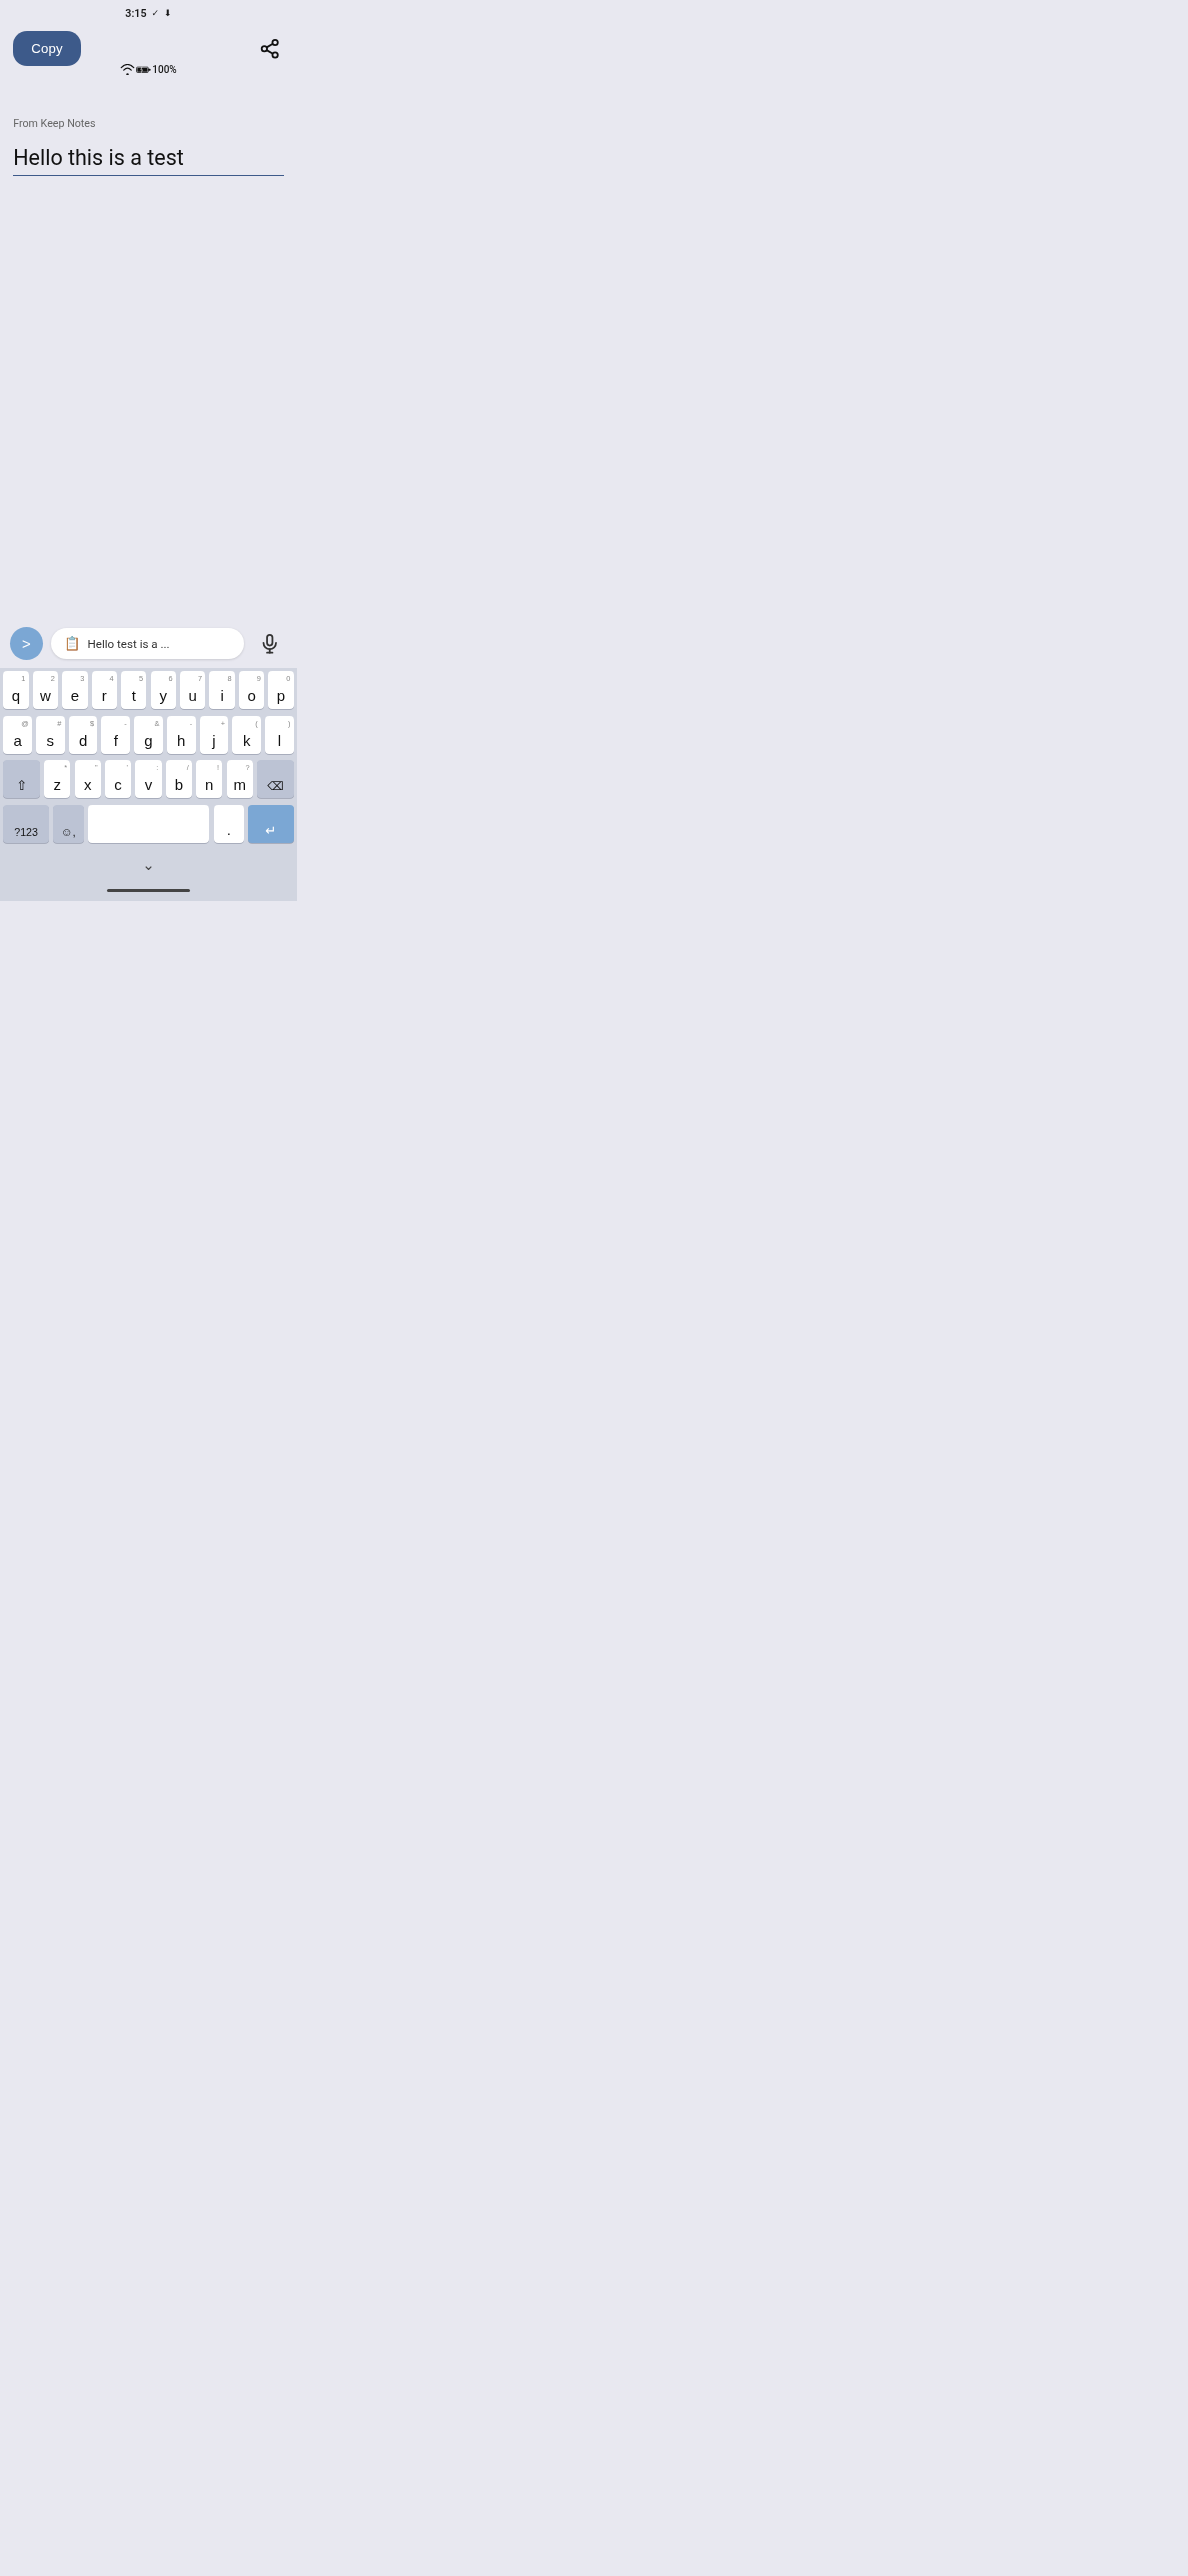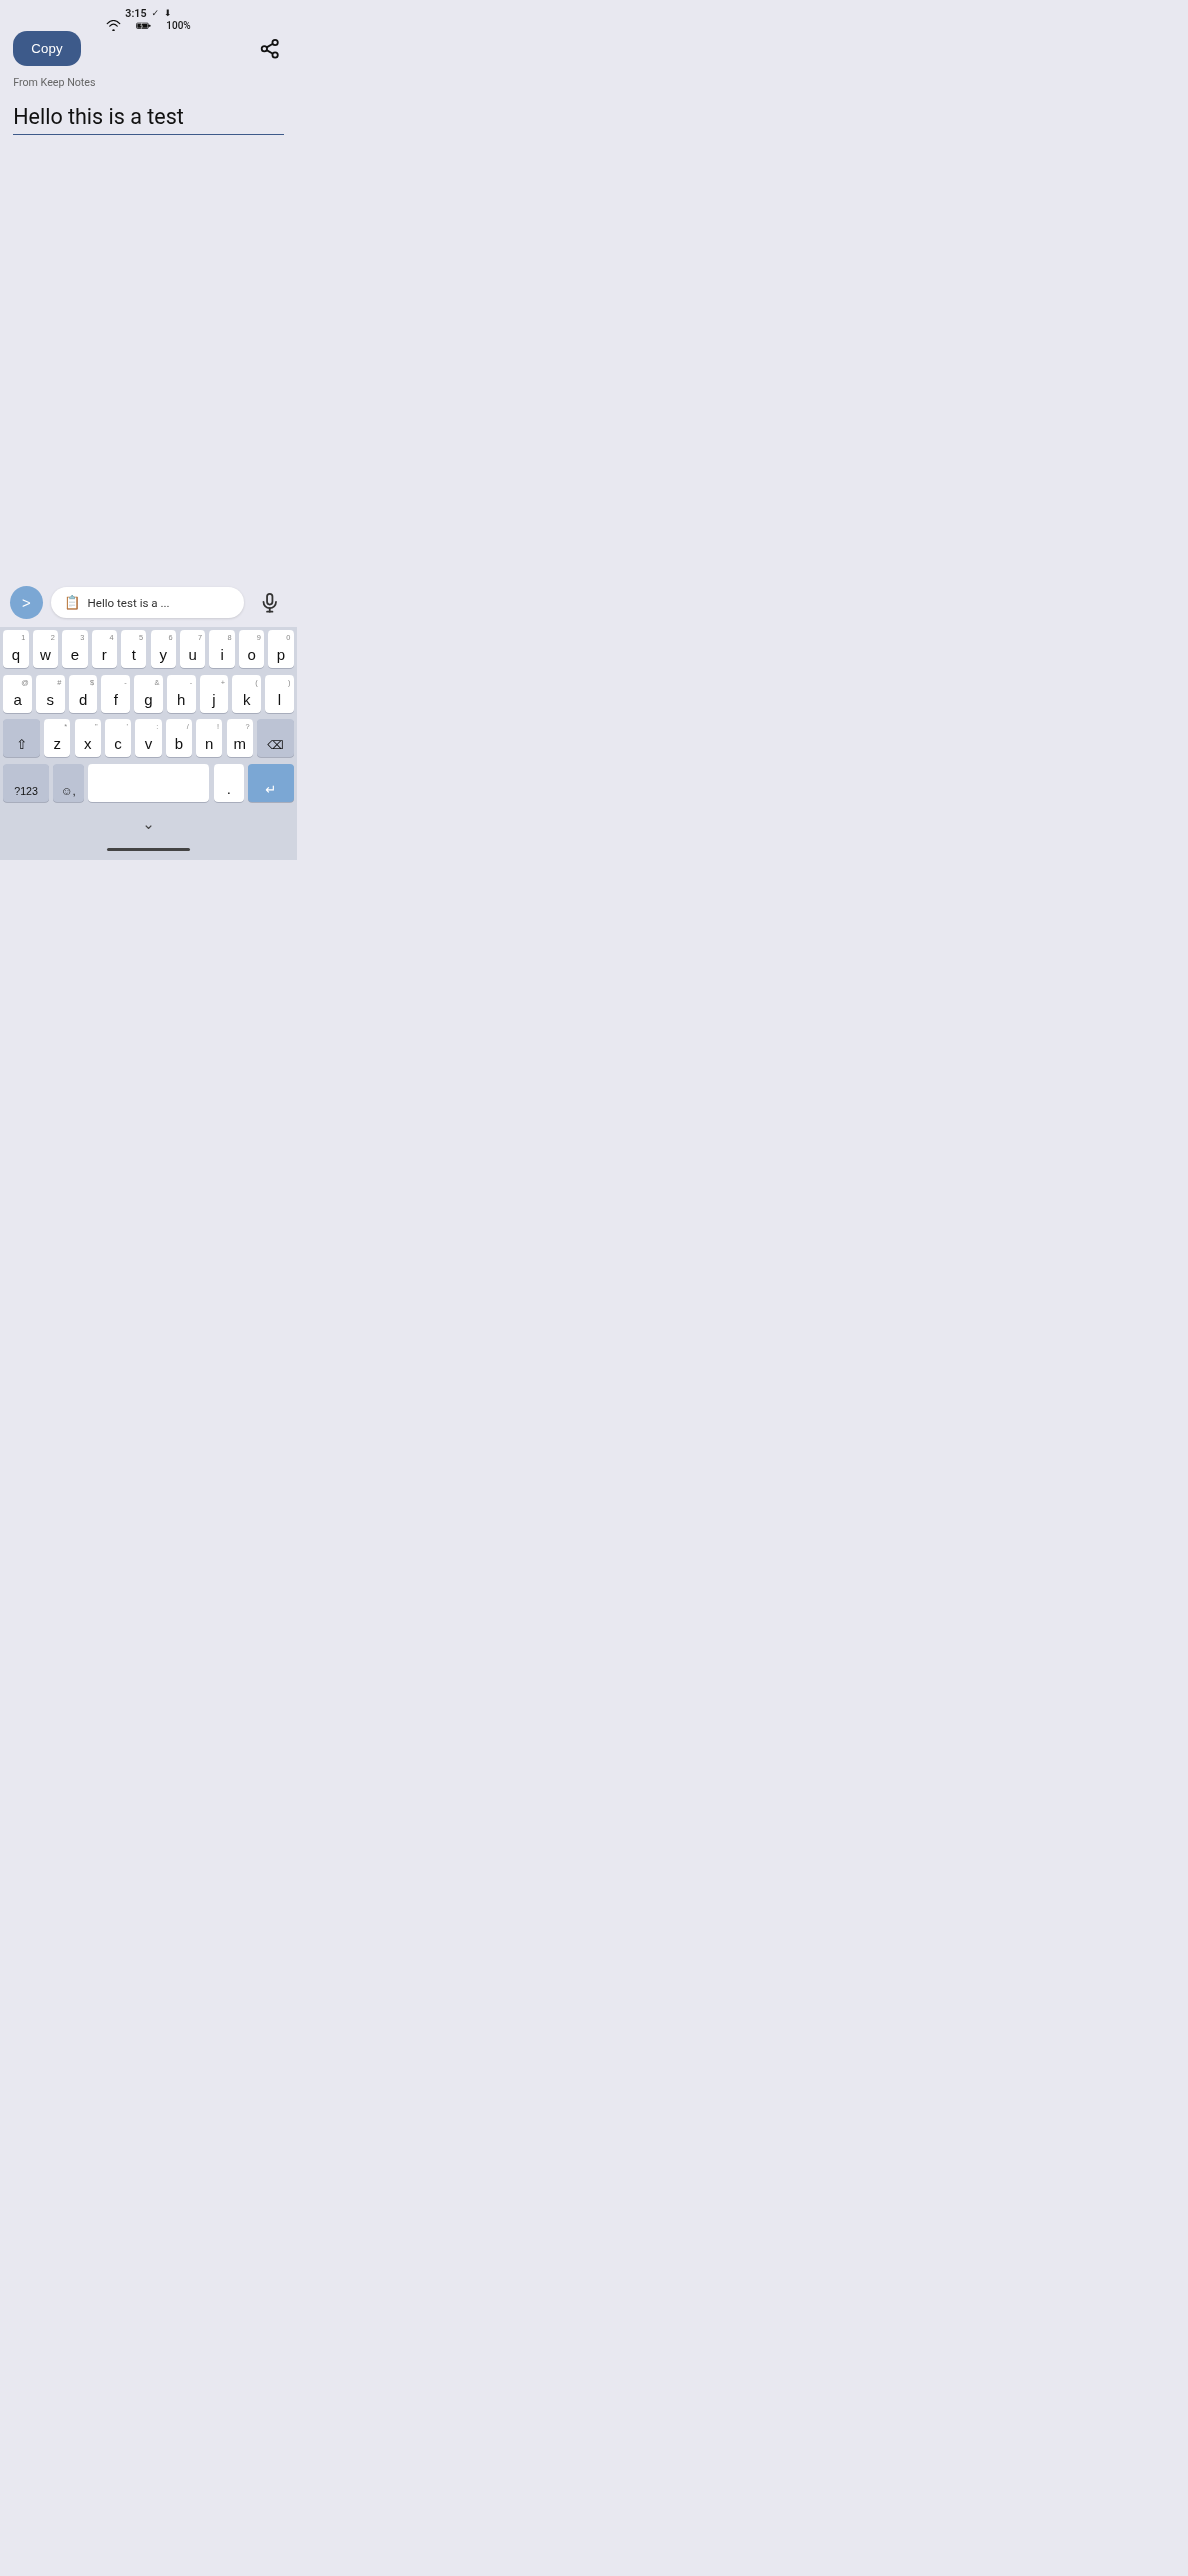--- a/index.html
+++ b/index.html
@@ -36,23 +36,24 @@
     }
 
     .status-icon {
       font-size: 9px;
       color: #1a1a1a;
     }
 
     .status-right {
       display: flex;
       align-items: flex-end;
-      gap: 15px;
+      gap: 1px;
       font-size: 10px;
       color: #1a1a1a;
+      margin-top: 44px;
     }
 
     .battery-text {
       font-size: 10px;
       font-weight: 500;
     }
 
     
     .toolbar {
       display: flex;
@@ -81,20 +82,21 @@
       padding: 3.3px;
       display: flex;
       align-items: center;
     }
 
     
     .source-label {
       padding: 1.7px 13.2px 10px 13.2px;
       font-size: 10.7px;
       color: #666;
+      margin-top: 41px;
     }
 
     
     .note-content {
       padding: 5px 13.2px 13.2px 13.2px;
     }
 
     .note-title {
       font-size: 21.5px;
       font-weight: 400;

